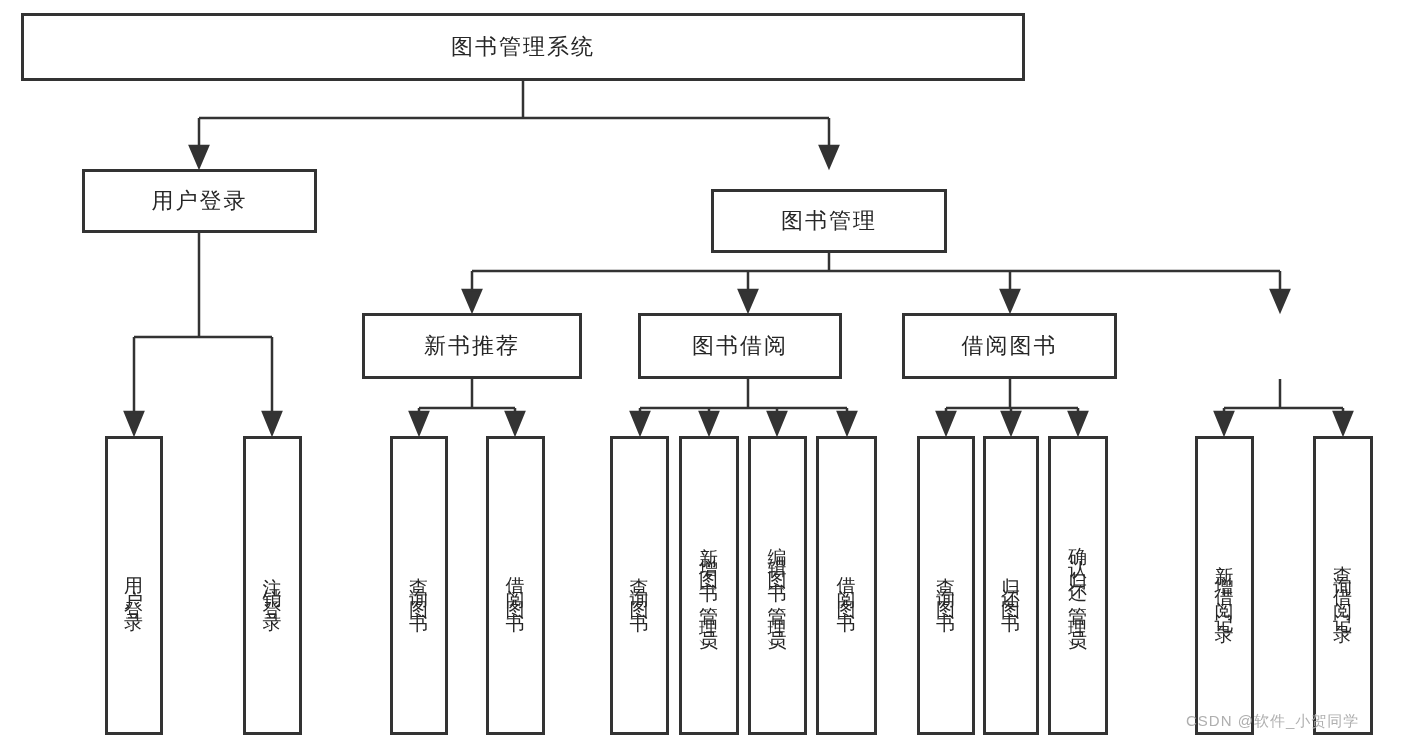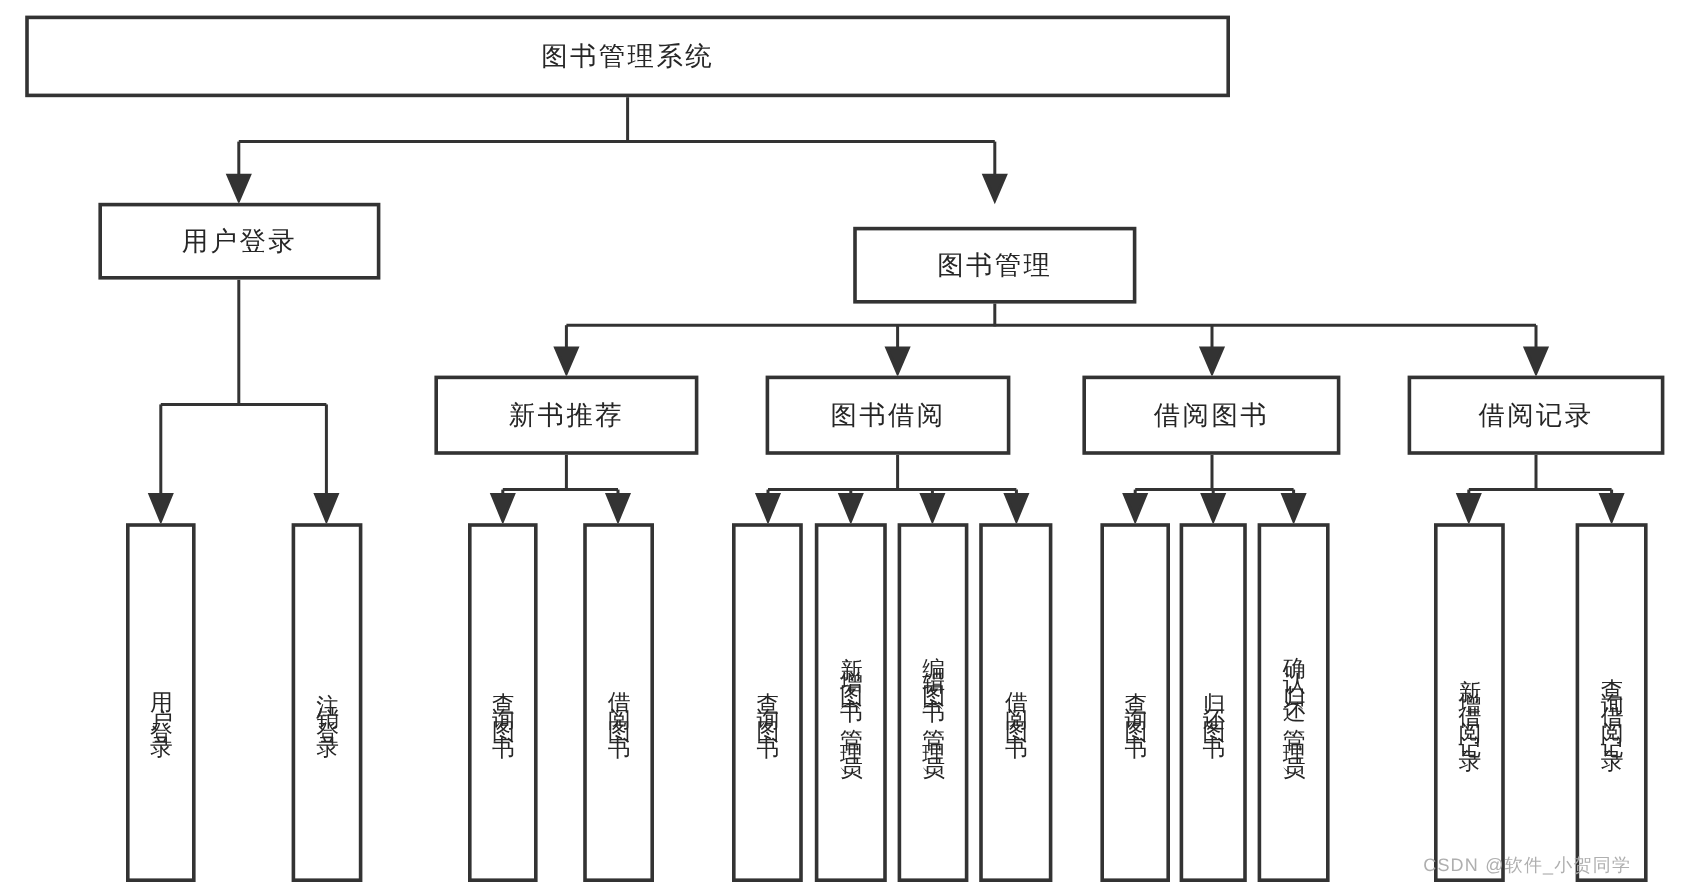--- a/index.html
+++ b/index.html
@@ -151,23 +151,20 @@
 
   <div class="node hbox" style="left:362px; top:313px; width:220px; height:66px;">
     <span class="lbl">新书推荐</span>
   </div>
   <div class="node hbox" style="left:638px; top:313px; width:204px; height:66px;">
     <span class="lbl">图书借阅</span>
   </div>
   <div class="node hbox" style="left:902px; top:313px; width:215px; height:66px;">
     <span class="lbl">借阅图书</span>
   </div>
-  <div class="node hbox" style="left:1173px; top:313px; width:214px; height:66px;">
-    <span class="lbl">借阅记录</span>
-  </div>
 
   <div class="node vbox" style="left:105px; top:436px; width:58px; height:299px;">
     <span class="lbl">用户登录</span>
   </div>
   <div class="node vbox" style="left:243px; top:436px; width:59px; height:299px;">
     <span class="lbl">注销登录</span>
   </div>
 
   <div class="node vbox" style="left:390px; top:436px; width:58px; height:299px;">
     <span class="lbl">查询图书</span>

